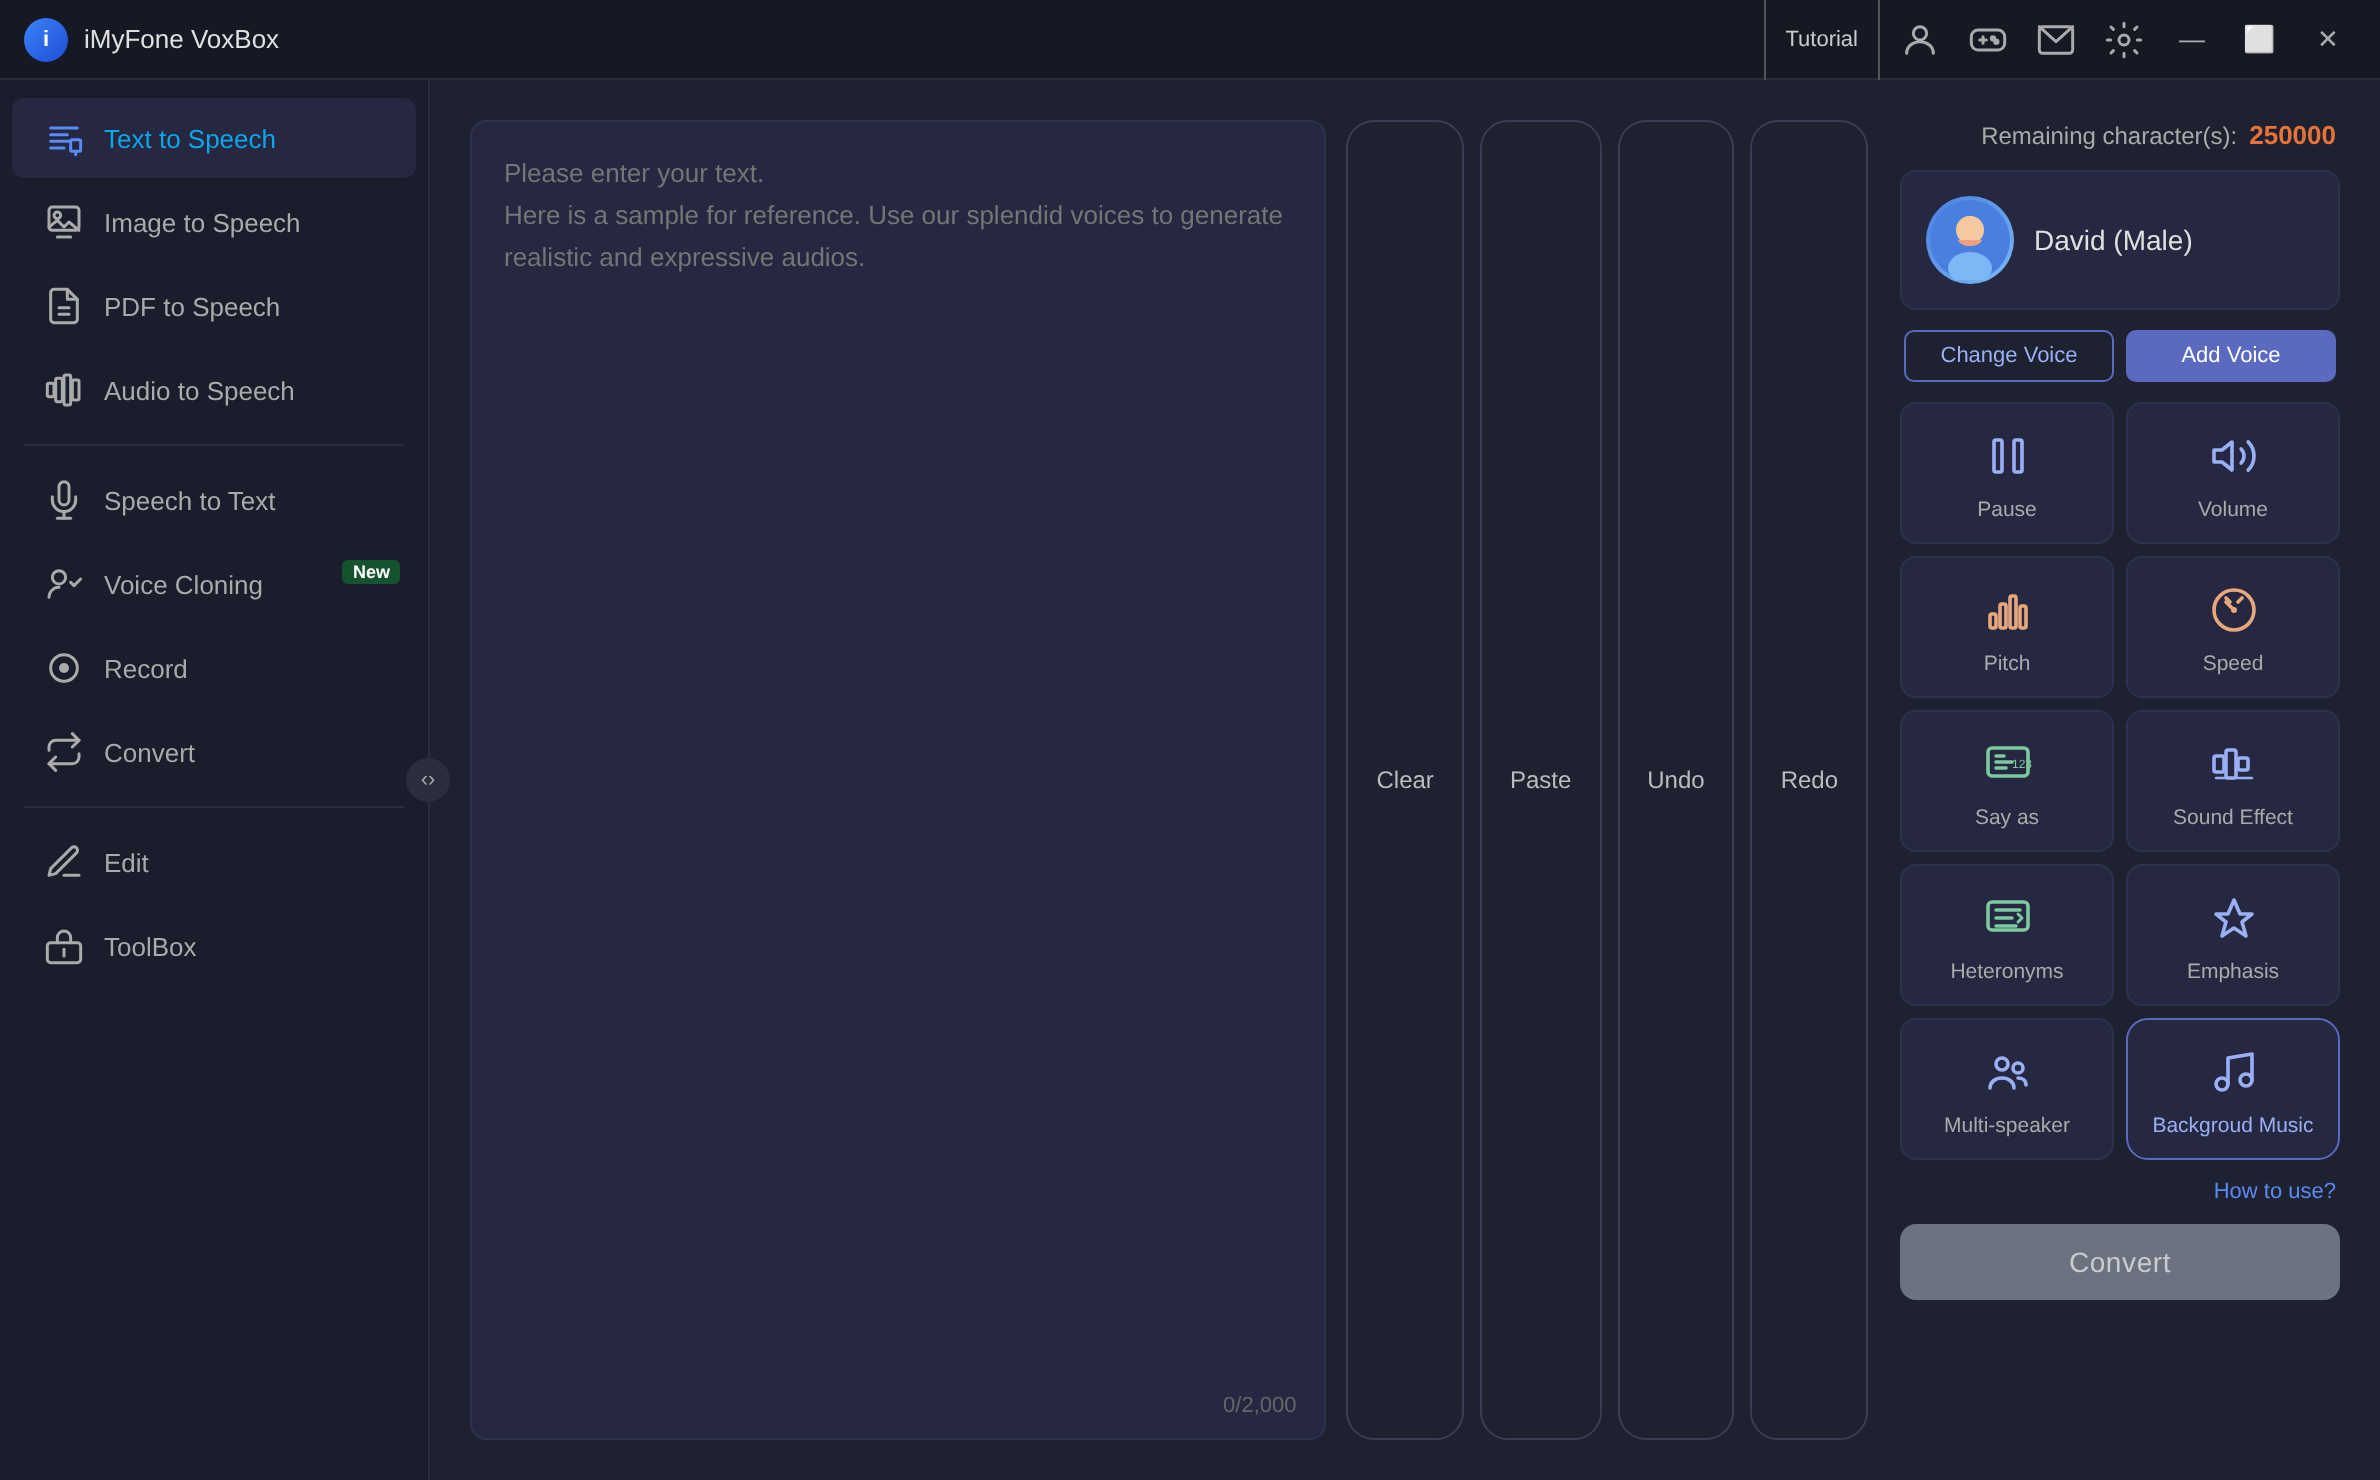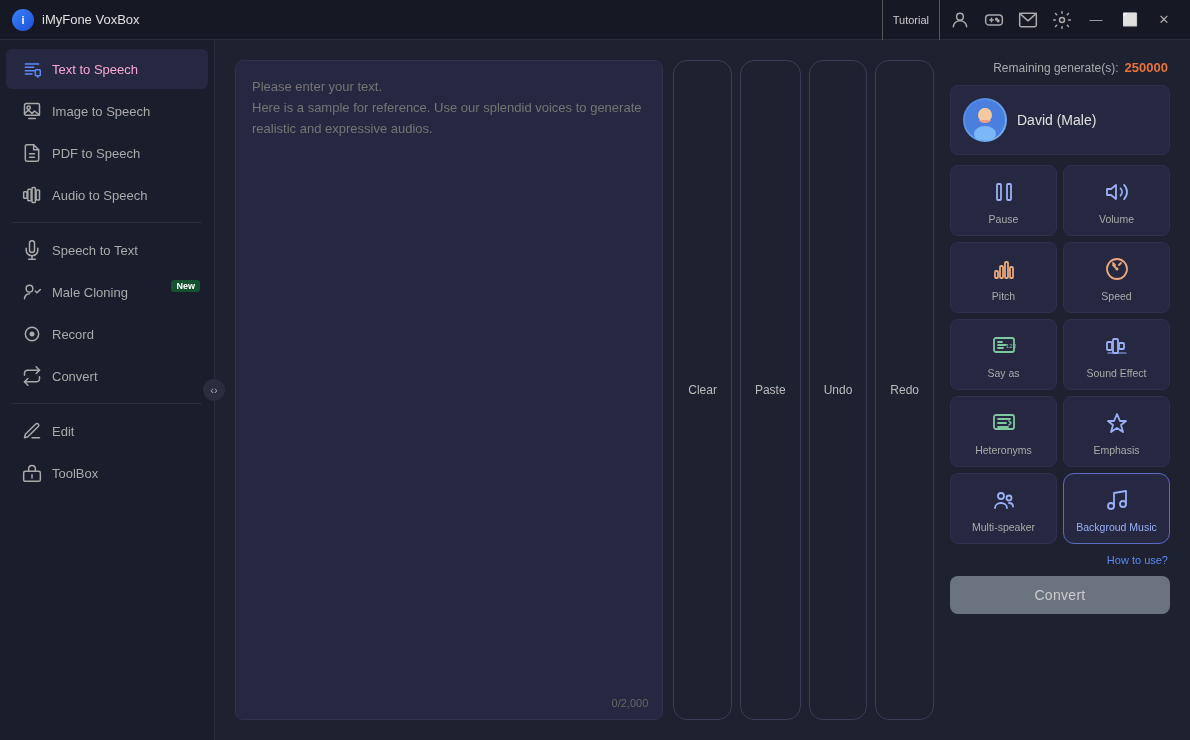--- a/index.html
+++ b/index.html
@@ -389,21 +389,21 @@
 
   <div class="sidebar" style="position:relative;">
     <div class="sidebar-item active">
       <span class="sidebar-icon">
         <svg class="icon-svg" viewBox="0 0 24 24" style="color:#5b8af5">
             <path d="M4 6h16M4 10h10M4 14h12M4 18h8"></path>
             <rect x="16" y="13" width="6" height="7" rx="1" stroke="#5b8af5"></rect>
             <path d="M19 20v2" stroke="#5b8af5"></path>
           </svg>
       </span>
-      <span style="color:#f9a8d4;font-weight:500;">Text to Speech</span>
+      <span style="color:#0ea5e9;font-weight:500;">Text to Speech</span>
     </div>
 
     <div class="sidebar-item">
       <span class="sidebar-icon">
         <svg class="icon-svg" viewBox="0 0 24 24">
             <rect x="3" y="3" width="18" height="14" rx="2"></rect>
             <circle cx="8" cy="8" r="2"></circle>
             <path d="M3 15l5-4 4 4 3-3 6 5"></path>
             <path d="M8 21h8"></path>
           </svg>
@@ -450,21 +450,21 @@
     </div>
 
     <div class="sidebar-item" style="position:relative;">
       <span class="sidebar-icon">
         <svg class="icon-svg" viewBox="0 0 24 24">
             <circle cx="9" cy="8" r="4"></circle>
             <path d="M3 20c0-3.3 2.7-6 6-6"></path>
             <path d="M16 11l2 2 4-4"></path>
           </svg>
       </span>
-      <span>Male Cloning</span>
+      <span>Voice Cloning</span>
       <span class="new-badge">New</span>
     </div>
 
     <div class="sidebar-item">
       <span class="sidebar-icon">
         <svg class="icon-svg" viewBox="0 0 24 24">
             <circle cx="12" cy="12" r="8"></circle>
             <circle cx="12" cy="12" r="3" fill="currentColor" stroke="none"></circle>
           </svg>
       </span>
@@ -521,38 +521,42 @@
         <button class="editor-btn">Clear</button>
         <button class="editor-btn">Paste</button>
         <button class="editor-btn">Undo</button>
         <button class="editor-btn">Redo</button>
       </div>
     </div>
 
     <div class="right-panel">
 
       <div class="remaining-chars">
-        <span>Remaining generate(s):</span>
+        <span>Remaining character(s):</span>
         <span class="remaining-count">250000</span>
       </div>
 
       <div class="voice-card">
         <div class="voice-avatar">
 
           <svg width="40" height="40" viewBox="0 0 40 40" fill="none">
             <circle cx="20" cy="20" r="20" fill="#4a7fe0"></circle>
             <circle cx="20" cy="15" r="7" fill="#f5c9a0"></circle>
             <ellipse cx="20" cy="34" rx="11" ry="8" fill="#7bb8f5"></ellipse>
             <circle cx="20" cy="14" r="6" fill="#f5c9a0"></circle>
             <path d="M14 20c1.5 4 10.5 4 12 0" fill="#f0a080"></path>
           </svg>
         </div>
         <span class="voice-name">David (Male)</span>
       </div>
 
+      <div class="voice-actions">
+        <button class="voice-action-btn btn-change">Change Voice</button>
+        <button class="voice-action-btn btn-add">Add Voice</button>
+      </div>
 
       <div class="features-grid">
 
         <div class="feature-item">
           <div class="feature-icon pause-color">
             <svg class="feature-svg" viewBox="0 0 24 24">
                 <rect x="5" y="4" width="4" height="16" rx="1"></rect>
                 <rect x="15" y="4" width="4" height="16" rx="1"></rect>
               </svg>
           </div>

